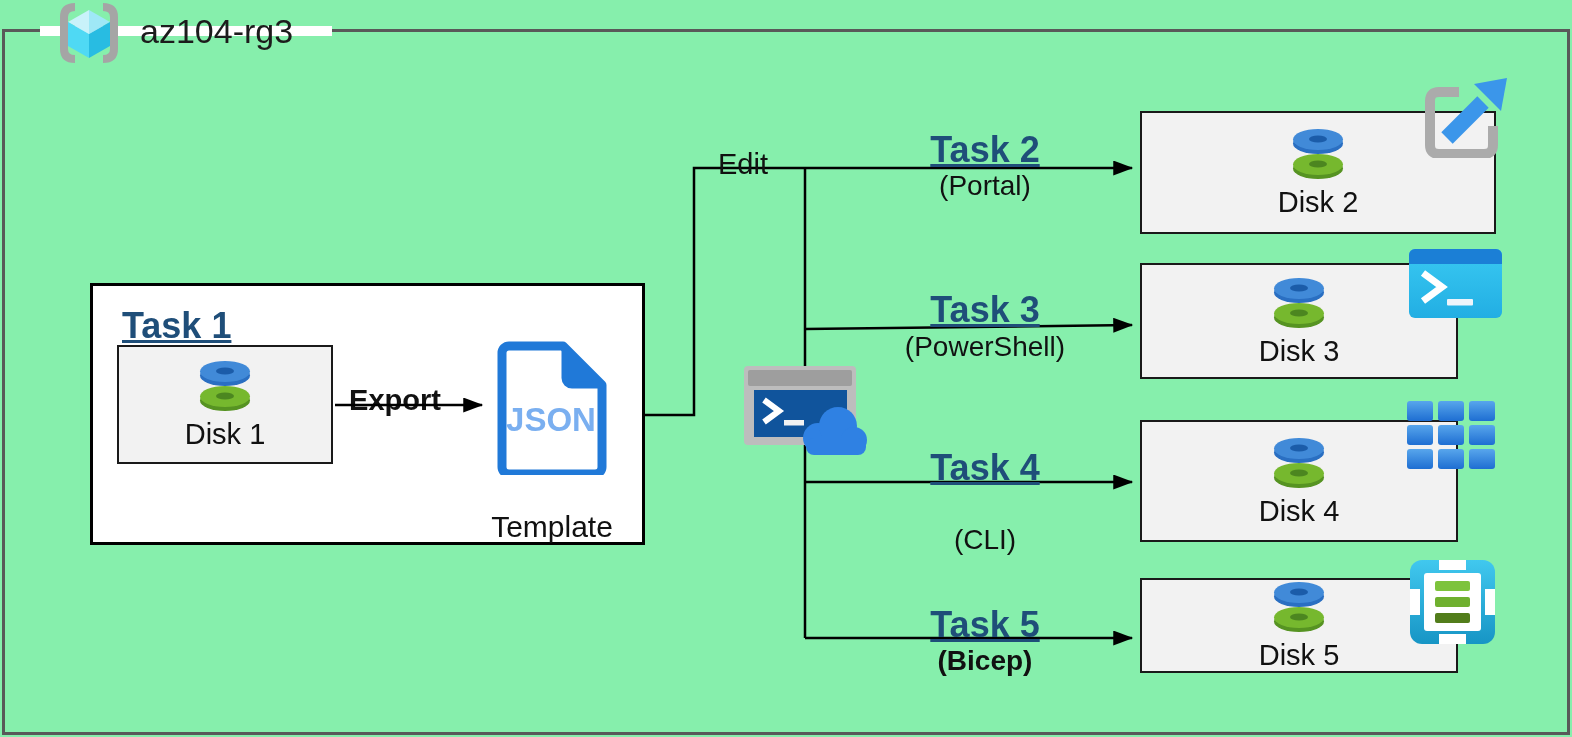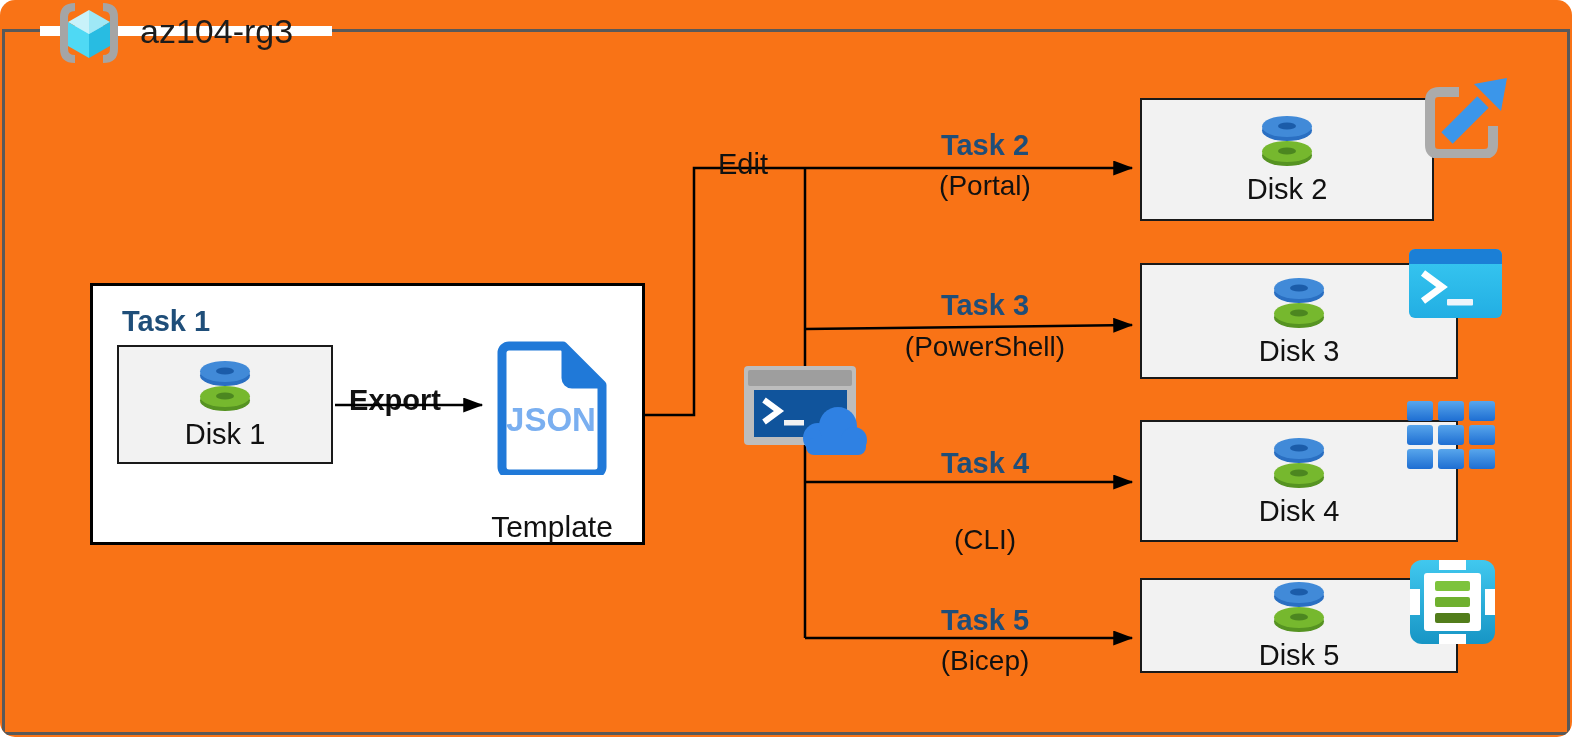--- a/index.html
+++ b/index.html
@@ -1,46 +1,46 @@
 <!DOCTYPE html>
 <html><head>
 <meta charset="utf-8">
 <style>
   html,body { margin:0; padding:0; background:#fff; }
   body { font-family:"Liberation Sans","DejaVu Sans",sans-serif; }
-  #canvas { position:relative; width:1572px; height:737px; background:#f97316; overflow:hidden;border-radius:15px; }
+  #canvas { position:relative; width:1572px; height:737px; background:#86efac; overflow:hidden; }
   .abs { position:absolute; }
   .rg-border { left:2px; top:29px; width:1568px; height:706px; border:3px solid #595959; box-sizing:border-box; }
   .rg-title-patch { left:40px; top:26px; width:292px; height:10px; background:#fff; }
   .rg-title { left:140px; top:12px; font-size:34px; color:#1c1c1c; }
 
   .task1-box { left:90px; top:283px; width:555px; height:262px; border:3px solid #000; box-sizing:border-box; background:#fff; }
-  .task-label { font-size:29px; font-weight:bold; color:#1F4E79; }
+  .task-label { font-size:36px; font-weight:bold; color:#1F4E79;text-decoration:underline; }
   .t1-label { left:122px; top:305px; }
 
   .disk-box { background:#f2f2f2; border:2.5px solid #1a1a1a; box-sizing:border-box;
               display:flex; flex-direction:column; align-items:center; justify-content:center; }
   .disk-box .dlabel { font-size:29px; color:#111; margin-top:4px; line-height:1; }
   .disk1 { left:117px; top:345px; width:216px; height:119px; }
-  .disk2 { left:1140px; top:98px; width:294px; height:123px; }
+  .disk2 { left:1140px; top:111px; width:356px; height:123px; }
   .disk3 { left:1140px; top:263px; width:318px; height:116px; }
   .disk4 { left:1140px; top:420px; width:318px; height:122px; }
   .disk5 { left:1140px; top:578px; width:318px; height:95px; }
 
   .plain-label { font-size:29px; color:#111;margin-top:24px; }
   .export-label { left:335px; top:360px; width:120px; text-align:center;font-weight:bold; }
   .edit-label { left:718px; top:124px; }
   .template-label { left:472px; top:486px; width:160px; text-align:center; font-size:30px; }
 
   .branch-task { left:860px; width:250px; text-align:center; }
   .branch-method { left:840px; width:290px; text-align:center; font-size:28px; color:#111; }
   .bt2 { top:129px; } .bm2 { top:170px; }
   .bt3 { top:289px; } .bm3 { top:331px; }
   .bt4 { top:447px; } .bm4 { top:489px;margin-top:35px; }
-  .bt5 { top:604px; } .bm5 { top:645px; }
+  .bt5 { top:604px; } .bm5 { top:645px;font-weight:bold; }
 
   .overlay { left:0; top:0; pointer-events:none; }
   .conn { stroke:#000; stroke-width:2.5; fill:none; }
 
   .json-icon { left:495px; top:338px; }
   .portal-icon { left:1417px; top:66px; }
   .ps-icon { left:1409px; top:249px; }
   .cli-icon { left:1407px; top:401px; }
   .bicep-icon { left:1410px; top:560px; }
   .cloudshell-icon { left:744px; top:366px; }

